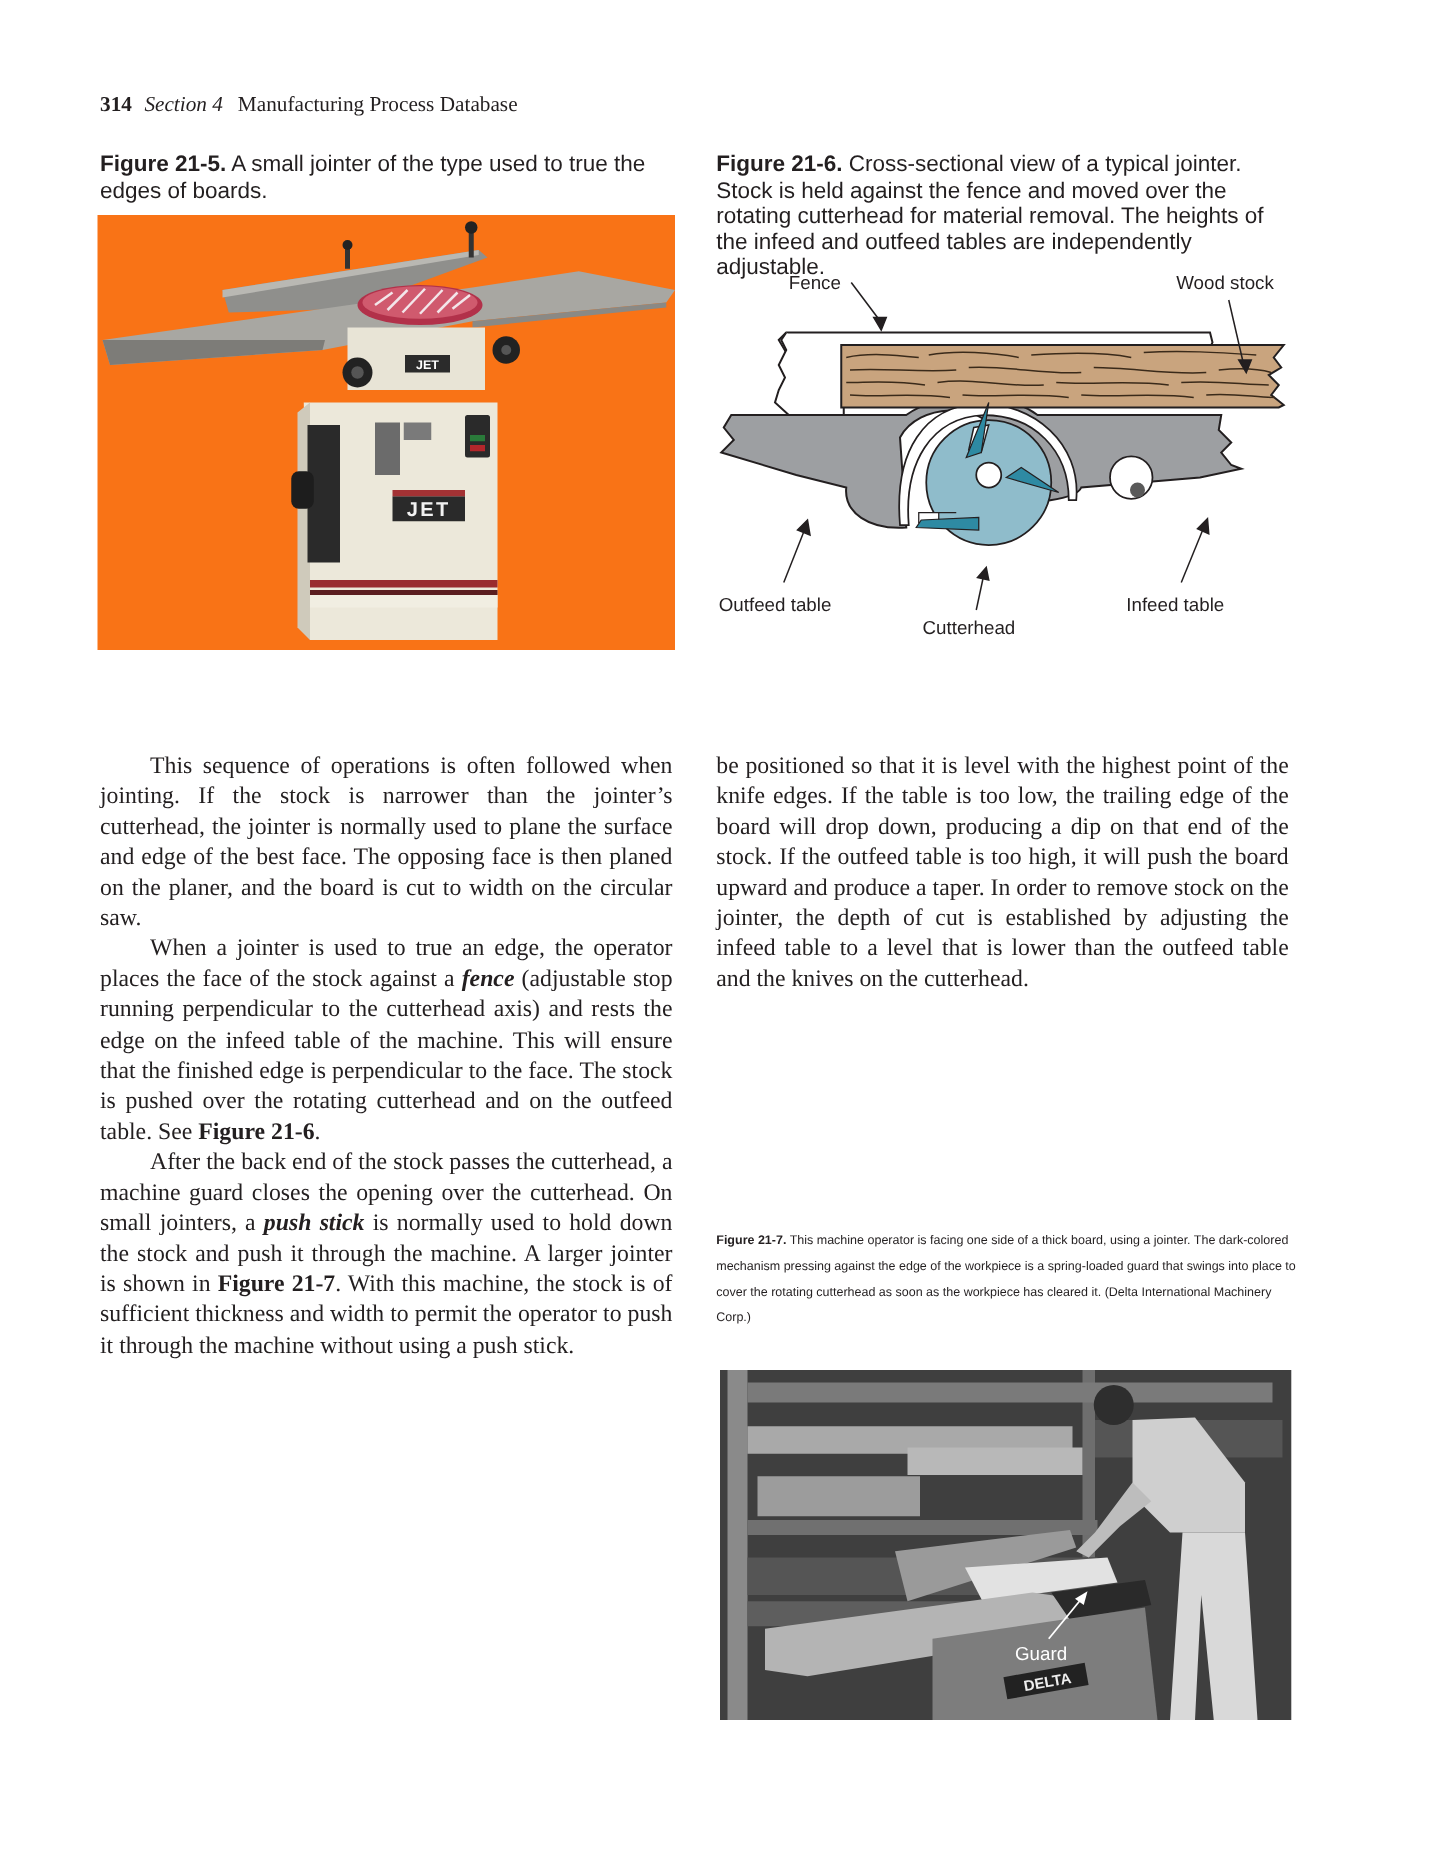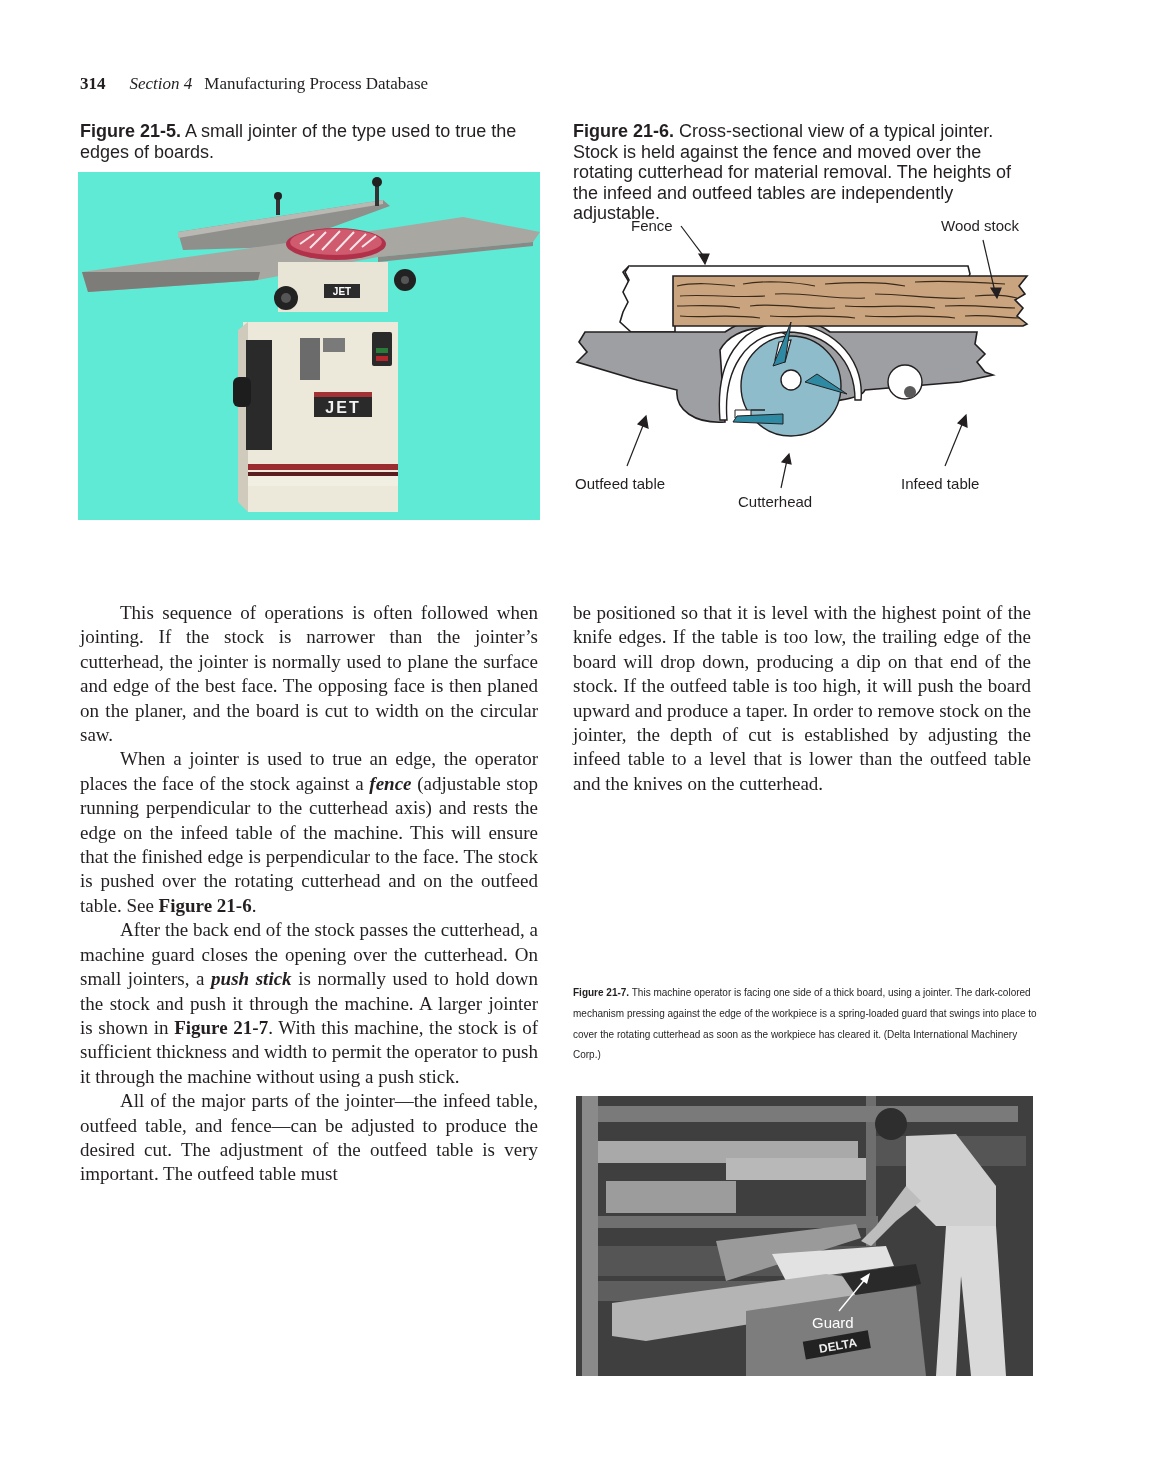--- a/index.html
+++ b/index.html
@@ -1,28 +1,28 @@
 <!DOCTYPE html>
 <html><head>
 <meta charset="utf-8">
 <style>
   html, body { margin: 0; padding: 0; background: #ffffff; }
   body { width: 1156px; height: 1479px; position: relative; overflow: hidden; color: #231f20; }
   .abs { position: absolute; }
   .runhead { left: 80px; top: 74px; font-family: "Liberation Serif", serif; font-size: 17px; white-space: nowrap; }
-  .runhead .pg { font-weight: bold; margin-right: 24px; }
+  .runhead .pg { font-weight: bold; margin-right: 10px; }
   .runhead .sec { font-style: italic; margin-right: 12px; text-align: center; }
   .caption { font-family: "Liberation Sans", sans-serif; font-size: 18px; line-height: 20.5px; color: #231f20; }
   .caption b { font-weight: bold; }
   .body-col { font-family: Liberation Serif, serif; font-size: 19px; line-height: 24.4px; text-align: justify; }
   .body-col p { margin: 0; text-indent: 40px; }
   .body-col p.noindent { text-indent: 0; }
   .body-col .b { font-weight: bold; }
   .body-col .bi { font-weight: bold; font-style: italic; }
-  .photo { background: #5eead4; }
+  .photo { background: #f97316; }
   .diag-label { font-family: "Liberation Sans", sans-serif; font-size: 15px; fill: #231f20; }
 </style>
 </head>
 <body>
 
 <div class="abs runhead">
   <span class="pg">314</span><span class="sec">Section 4</span><span>Manufacturing Process Database</span>
 </div>
 
 <div class="abs caption" style="left:80px; top:121px; width:440px;">
@@ -148,21 +148,20 @@
     <text class="diag-label" x="10" y="279">Outfeed table</text>
     <text class="diag-label" x="173" y="297">Cutterhead</text>
     <text class="diag-label" x="336" y="279">Infeed table</text>
   </svg>
 </div>
 
 <div class="abs body-col" style="left:80px; top:601px; width:458px;">
   <p>This sequence of operations is often followed when jointing. If the stock is narrower than the jointer’s cutterhead, the jointer is normally used to plane the surface and edge of the best face. The opposing face is then planed on the planer, and the board is cut to width on the circular saw.</p>
   <p><span>When a jointer is used to true an edge, the operator places the face of the stock against a </span><span class="bi">fence</span><span> (adjustable stop running perpendicular to the cutter­head axis) and rests the edge on the infeed table of the machine. This will ensure that the finished edge is perpendicular to the face. The stock is pushed over the rotating cutterhead and on the outfeed table. See </span><span class="b">Figure 21-6</span><span>.</span></p>
   <p><span>After the back end of the stock passes the cut­terhead, a machine guard closes the opening over the cutterhead. On small jointers, a </span><span class="bi">push stick</span><span> is normally used to hold down the stock and push it through the machine. A larger jointer is shown in </span><span class="b">Figure 21-7</span><span>. With this machine, the stock is of suf­ficient thickness and width to permit the operator to push it through the machine without using a push stick.</span></p>
-  <p>All of the major parts of the jointer—the infeed table, outfeed table, and fence—can be adjusted to produce the desired cut. The adjustment of the out­feed table is very important. The outfeed table must</p>
 </div>
 
 <div class="abs body-col" style="left:573px; top:601px; width:458px;">
   <p class="noindent">be positioned so that it is level with the highest point of the knife edges. If the table is too low, the trailing edge of the board will drop down, producing a dip on that end of the stock. If the outfeed table is too high, it will push the board upward and produce a taper. In order to remove stock on the jointer, the depth of cut is established by adjusting the infeed table to a level that is lower than the outfeed table and the knives on the cutterhead.</p>
 </div>
 
 <div class="abs caption" style="left:573px; top:983px; width:465px; font-size:10px; line-height:20.8px;">
   <b>Figure 21-7.</b><span> This machine operator is facing one side of a thick board, using a jointer. The dark-colored mechanism pressing against the edge of the workpiece is a spring-loaded guard that swings into place to cover the rotating cutterhead as soon as the workpiece has cleared it. (Delta International Machinery Corp.)</span>
 </div>
 

